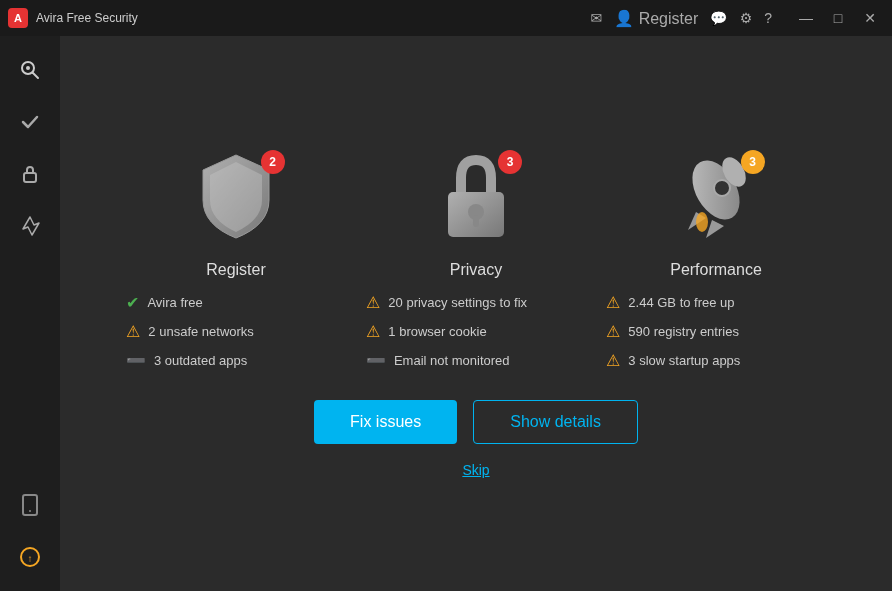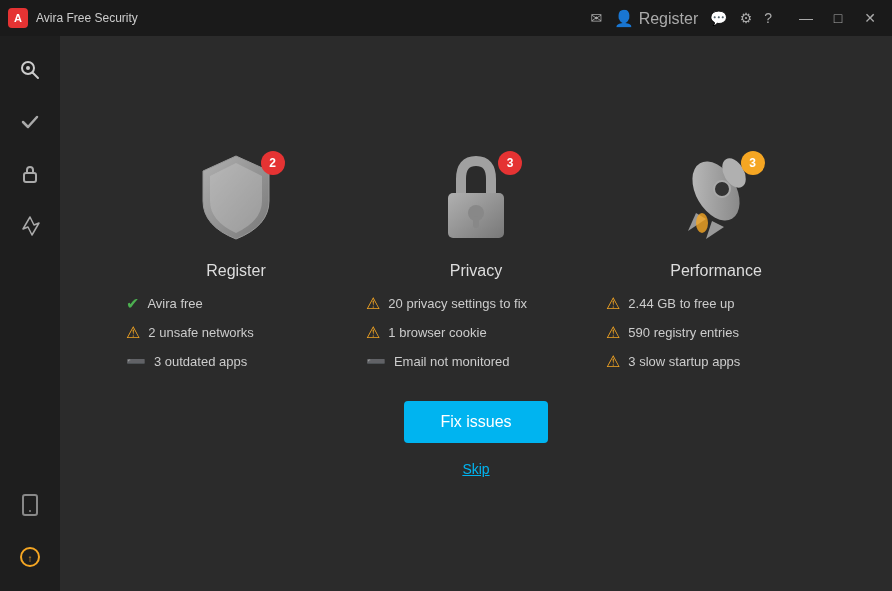--- a/index.html
+++ b/index.html
@@ -328,18 +328,19 @@
             <span class="icon-warn">⚠</span>
             <span>3 slow startup apps</span>
           </div>
         </div>
       </div>
 
     </div>
 
     <div class="buttons-row">
       <button class="btn-fix">Fix issues</button>
+      <button class="btn-details">Show details</button>
     </div>
 
     <button class="skip-link">Skip</button>
 
   </div>
 </div>
 
 </body></html>

